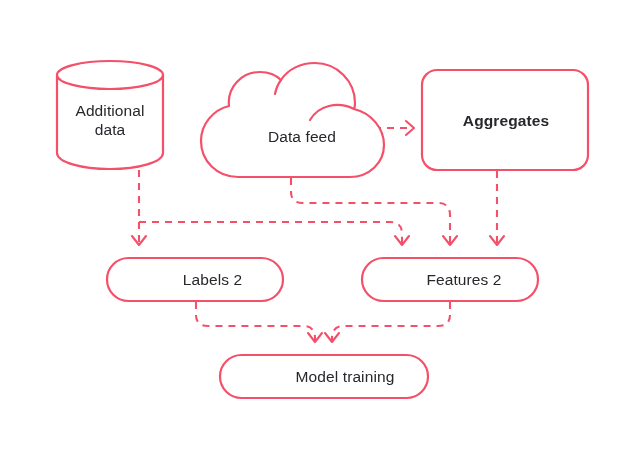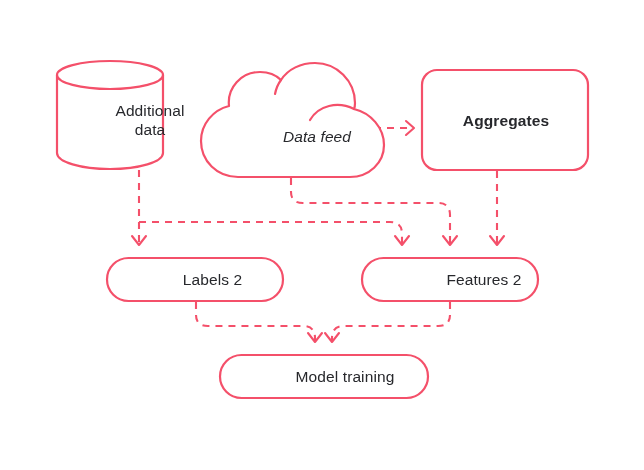--- a/index.html
+++ b/index.html
@@ -151,26 +151,26 @@
 
     <g>
       <rect class="node-shape" x="362" y="258" width="176" height="43" rx="21.5" ry="21.5"></rect>
     </g>
 
     <g>
       <rect class="node-shape" x="220" y="355" width="208" height="43" rx="21.5" ry="21.5"></rect>
     </g>
   </svg>
 
-  <div class="node-label" style="left:57px; top:95px; width:106px; height:50px;padding-left:40px;">Additional
+  <div class="node-label" style="left:57px; top:95px; width:106px; height:50px;">Additional
 data</div>
 
-  <div class="node-label" style="left:215px; top:125px; width:204px; height:22px;font-style:italic;">Data feed</div>
+  <div class="node-label" style="left:200px; top:125px; width:204px; height:22px;">Data feed</div>
 
   <div class="node-label" style="left:423px; top:109px; width:166px; height:22px;font-weight:bold;">Aggregates</div>
 
   <div class="node-label" style="left:107px; top:268px; width:211px; height:22px;">Labels 2</div>
 
-  <div class="node-label" style="left:380px; top:268px; width:208px; height:22px;">Features 2</div>
+  <div class="node-label" style="left:360px; top:268px; width:208px; height:22px;">Features 2</div>
 
   <div class="node-label" style="left:220px; top:365px; width:208px; height:22px;margin-left:21px;">Model training</div>
 
 </div>
 
 </body></html>

